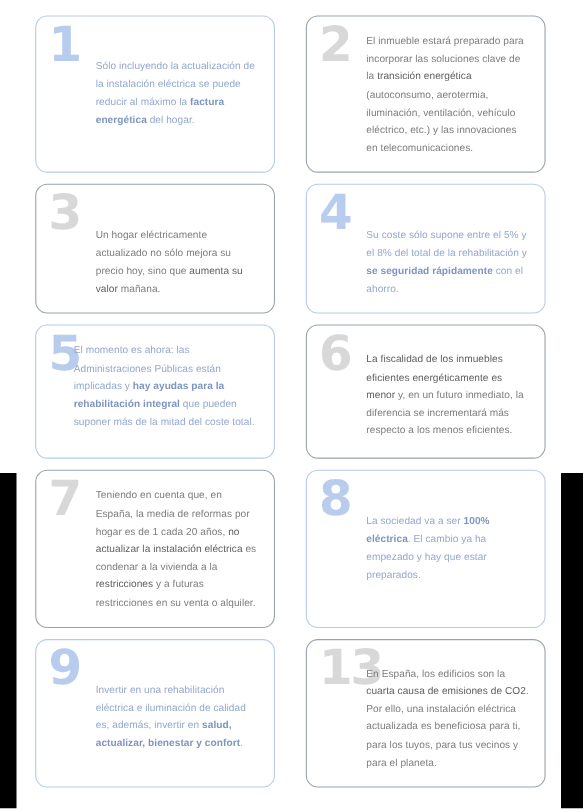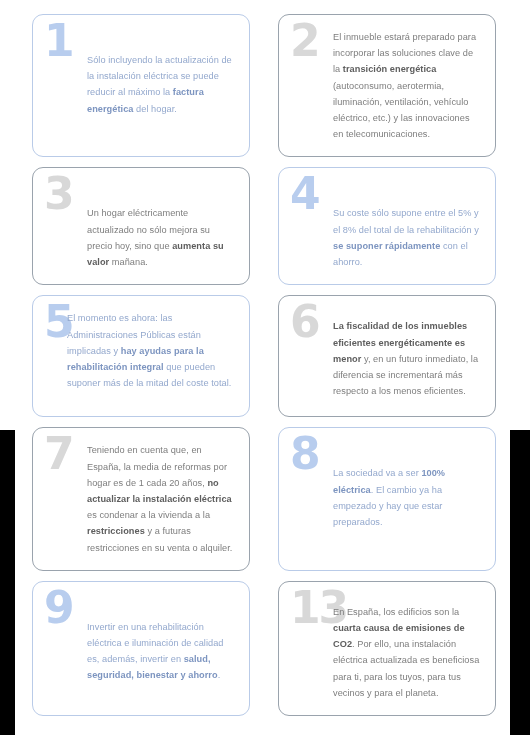--- a/index.html
+++ b/index.html
@@ -70,21 +70,21 @@
   .card .body {
     position: relative;
     margin-left: 40px;
     margin-top: 2px;
     font-size: 9.2px;
     line-height: 16.2px;
     color: #7d7d7d;
     letter-spacing: 0.05px;
   }
   .card.blue .body { color: #93a8cd; margin-left: 20px; }
-  .card .body b { font-weight: 700; color: #5e5e5e; }
+  .card .body b { font-weight: 400; color: #5e5e5e; }
   .card.blue .body b { font-weight: 700; color: #7d95c0; }
 
   
   .card.drop .body { margin-left: 40px; margin-top: 25px; }
   .card.drop-sm .body { margin-top: 10px; }
 
   .r1 { min-height: 140px; }
   .r2 { min-height: 118px; }
   .r3 { min-height: 122px; }
   .r4 { min-height: 140px; }
@@ -110,21 +110,21 @@
       <p class="body">El inmueble estará preparado para incorporar las soluciones clave de la <b>transición energética</b> (autoconsumo, aerotermia, iluminación, ventilación, vehículo eléctrico, etc.) y las innovaciones en telecomunicaciones.</p>
     </div>
 
     <div class="card r2 drop">
       <span class="num">3</span>
       <p class="body">Un hogar eléctricamente actualizado no sólo mejora su precio hoy, sino que <b>aumenta su valor</b> mañana.</p>
     </div>
 
     <div class="card blue r2 drop">
       <span class="num">4</span>
-      <p class="body">Su coste sólo supone entre el 5% y el 8% del total de la rehabilitación y <b>se suponer rápidamente</b> con el ahorro.</p>
+      <p class="body">Su coste sólo supone entre el 5% y el 8% del total de la rehabilitación y <b>se seguridad rápidamente</b> con el ahorro.</p>
     </div>
 
     <div class="card blue r3">
       <span class="num">5</span>
       <p class="body">El momento es ahora: las Administraciones Públicas están implicadas y <b>hay ayudas para la rehabilitación integral</b> que pueden suponer más de la mitad del coste total.</p>
     </div>
 
     <div class="card r3 drop-sm">
       <span class="num">6</span>
       <p class="body"><b>La fiscalidad de los inmuebles eficientes energéticamente es menor</b> y, en un futuro inmediato, la diferencia se incrementará más respecto a los menos eficientes.</p>
@@ -135,21 +135,21 @@
       <p class="body">Teniendo en cuenta que, en España, la media de reformas por hogar es de 1 cada 20 años, <b>no actualizar la instalación eléctrica</b> es condenar a la vivienda a la <b>restricciones</b> y a futuras restricciones en su venta o alquiler.</p>
     </div>
 
     <div class="card blue r4 drop">
       <span class="num">8</span>
       <p class="body">La sociedad va a ser <b>100% eléctrica</b>. El cambio ya ha empezado y hay que estar preparados.</p>
     </div>
 
     <div class="card blue r5 drop">
       <span class="num">9</span>
-      <p class="body">Invertir en una rehabilitación eléctrica e iluminación de calidad es, además, invertir en <b>salud, seguridad, bienestar y ahorro</b>.</p>
+      <p class="body">Invertir en una rehabilitación eléctrica e iluminación de calidad es, además, invertir en <b>salud, actualizar, bienestar y confort</b>.</p>
     </div>
 
     <div class="card r5 drop-sm">
       <span class="num">13</span>
       <p class="body">En España, los edificios son la <b>cuarta causa de emisiones de CO2</b>. Por ello, una instalación eléctrica actualizada es beneficiosa para ti, para los tuyos, para tus vecinos y para el planeta.</p>
     </div>
 
   </div>
 </div>
 

